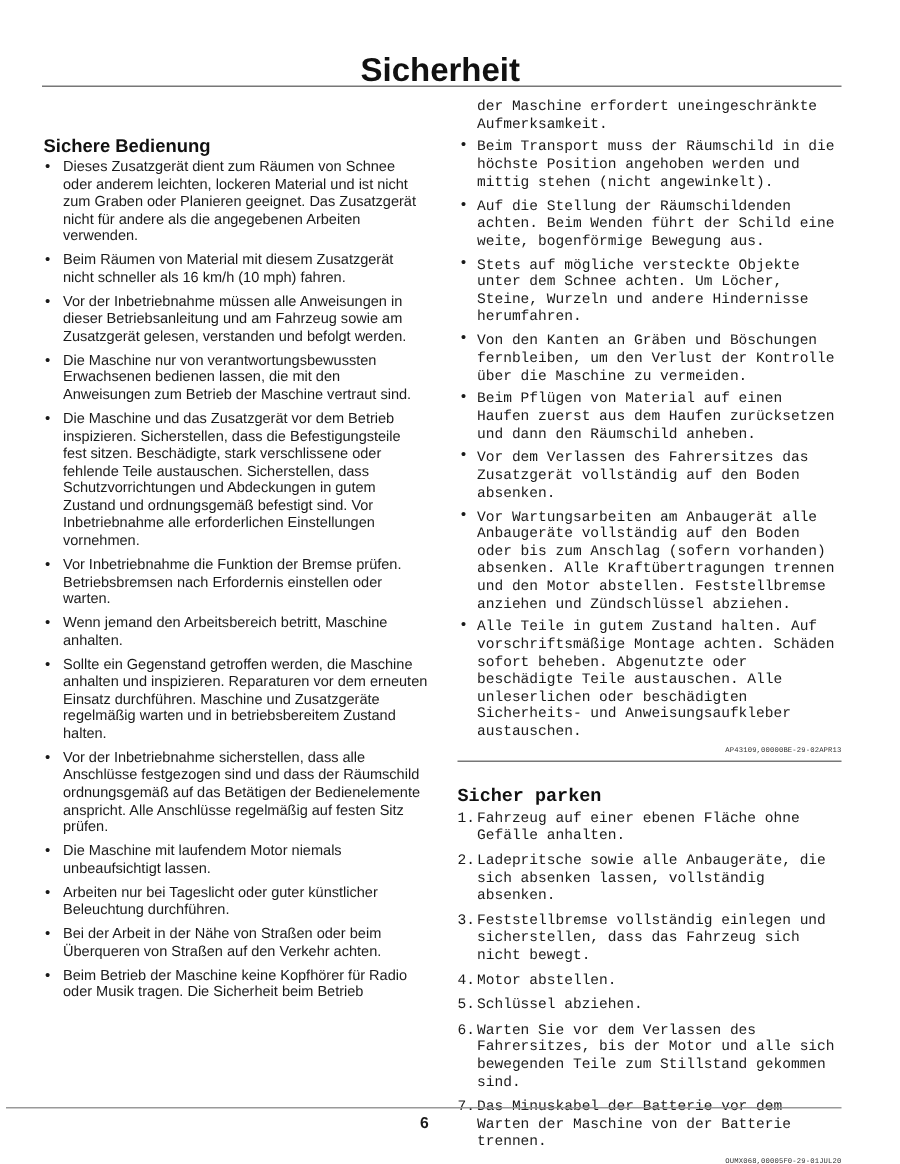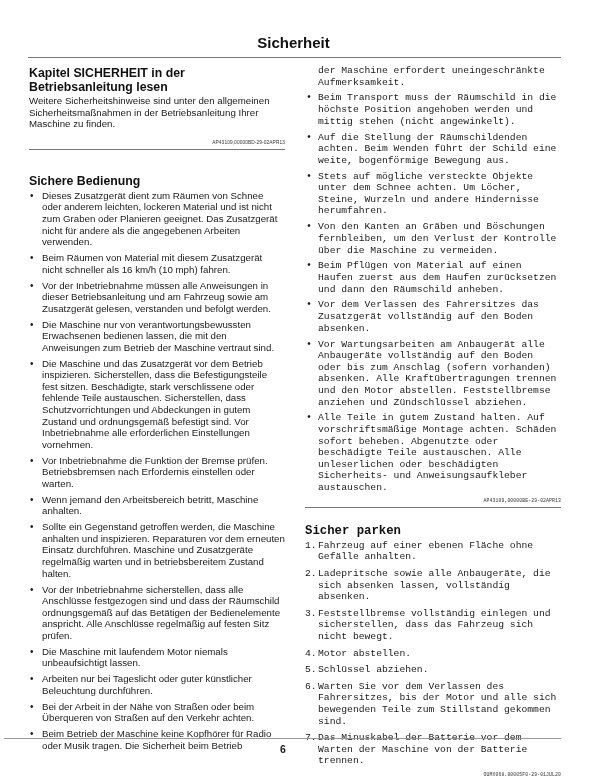--- a/index.html
+++ b/index.html
@@ -1,19 +1,19 @@
 <!DOCTYPE html>
 <html><head>
 <meta charset="utf-8">
 <style>
   html, body { margin:0; padding:0; background:#ffffff; }
   body { width:600px; height:776px; position:relative; overflow:hidden;
          font-family:"Liberation Sans", sans-serif; color:#1a1a1a; }
   .page-title { position:absolute; top:34px; left:0; width:587px; text-align:center;
-                font-weight:bold; font-size:15px; color:#111; }
+                font-weight:bold; font-size:22px; color:#111; }
   .top-rule { position:absolute; top:57px; left:28px; width:533px; height:0; border-top:1.2px solid #777; }
   .col { position:absolute; top:66px; font-size:9.7px; line-height:11.6px; }
   .col-left { left:29px; width:256px; }
   .col-right { left:305px; width:256px;font-family:Liberation Mono, monospace; }
   h2 { font-size:12.3px; line-height:14px; font-weight:bold; margin:0; color:#111; }
   p.body { margin:1px 0 0 0; }
   .ref { text-align:right; font-size:4.8px; line-height:6px; color:#333; margin-top:10px; padding-bottom:3px;
          border-bottom:1.2px solid #777; letter-spacing:0.1px; }
   ul.bullets { list-style:none; margin:2px 0 0 0; padding:0; }
   ul.bullets li { position:relative; padding-left:13px; margin-bottom:4.3px; }
@@ -27,25 +27,20 @@
   .bottom-rule { position:absolute; top:738px; left:4px; width:557px; height:0; border-top:1.2px solid #999; }
   .page-num { position:absolute; top:743px; left:0; width:600px; text-align:center; font-weight:bold; font-size:10.5px; margin-left:-17px; }
 </style>
 </head>
 <body>
 
 <div class="page-title">Sicherheit</div>
 <div class="top-rule"></div>
 
 <div class="col col-left">
-  <section>
-    <h2>Kapitel SICHERHEIT in der Betriebsanleitung lesen</h2>
-    <p class="body">Weitere Sicherheitshinweise sind unter den allgemeinen Sicherheitsmaßnahmen in der Betriebsanleitung Ihrer Maschine zu finden.</p>
-    <div class="ref">AP43109,00000BD-29-02APR13</div>
-  </section>
 
   <section class="sec2">
     <h2>Sichere Bedienung</h2>
     <ul class="bullets">
       <li>Dieses Zusatzgerät dient zum Räumen von Schnee oder anderem leichten, lockeren Material und ist nicht zum Graben oder Planieren geeignet. Das Zusatzgerät nicht für andere als die angegebenen Arbeiten verwenden.</li>
       <li>Beim Räumen von Material mit diesem Zusatzgerät nicht schneller als 16 km/h (10 mph) fahren.</li>
       <li>Vor der Inbetriebnahme müssen alle Anweisungen in dieser Betriebsanleitung und am Fahrzeug sowie am Zusatzgerät gelesen, verstanden und befolgt werden.</li>
       <li>Die Maschine nur von verantwortungsbewussten Erwachsenen bedienen lassen, die mit den Anweisungen zum Betrieb der Maschine vertraut sind.</li>
       <li>Die Maschine und das Zusatzgerät vor dem Betrieb inspizieren. Sicherstellen, dass die Befestigungsteile fest sitzen. Beschädigte, stark verschlissene oder fehlende Teile austauschen. Sicherstellen, dass Schutzvorrichtungen und Abdeckungen in gutem Zustand und ordnungsgemäß befestigt sind. Vor Inbetriebnahme alle erforderlichen Einstellungen vornehmen.</li>
       <li>Vor Inbetriebnahme die Funktion der Bremse prüfen. Betriebsbremsen nach Erfordernis einstellen oder warten.</li>

